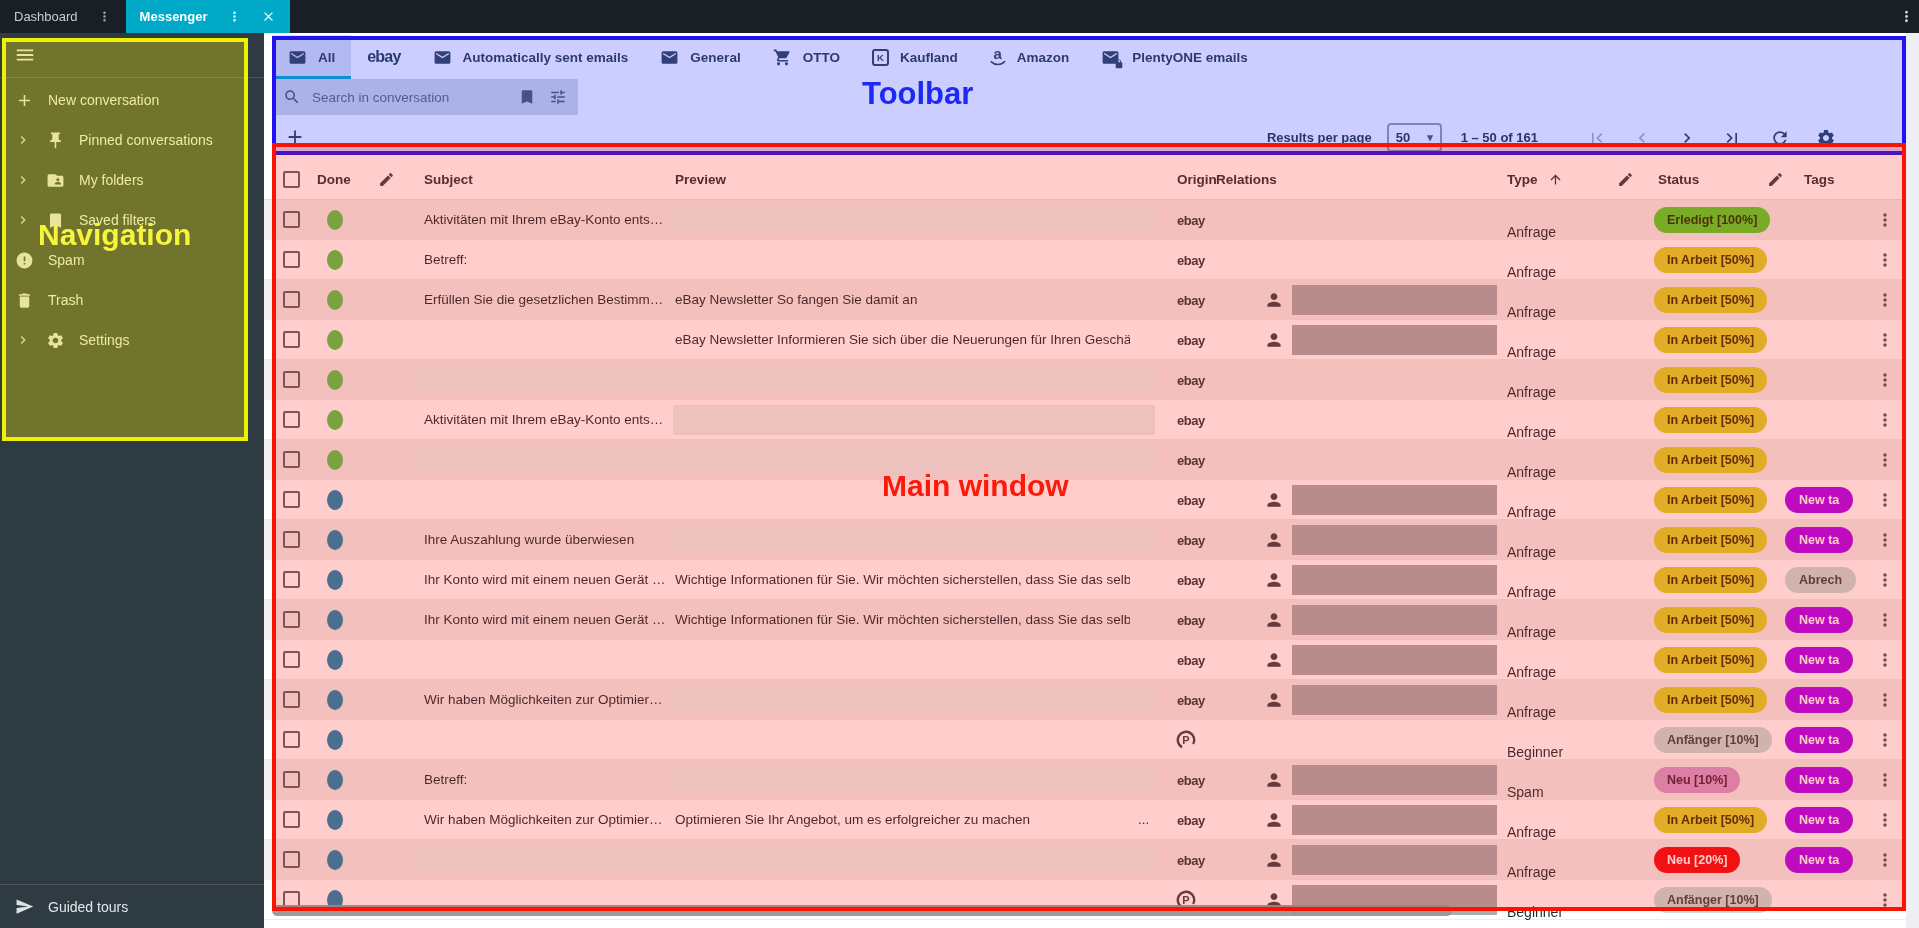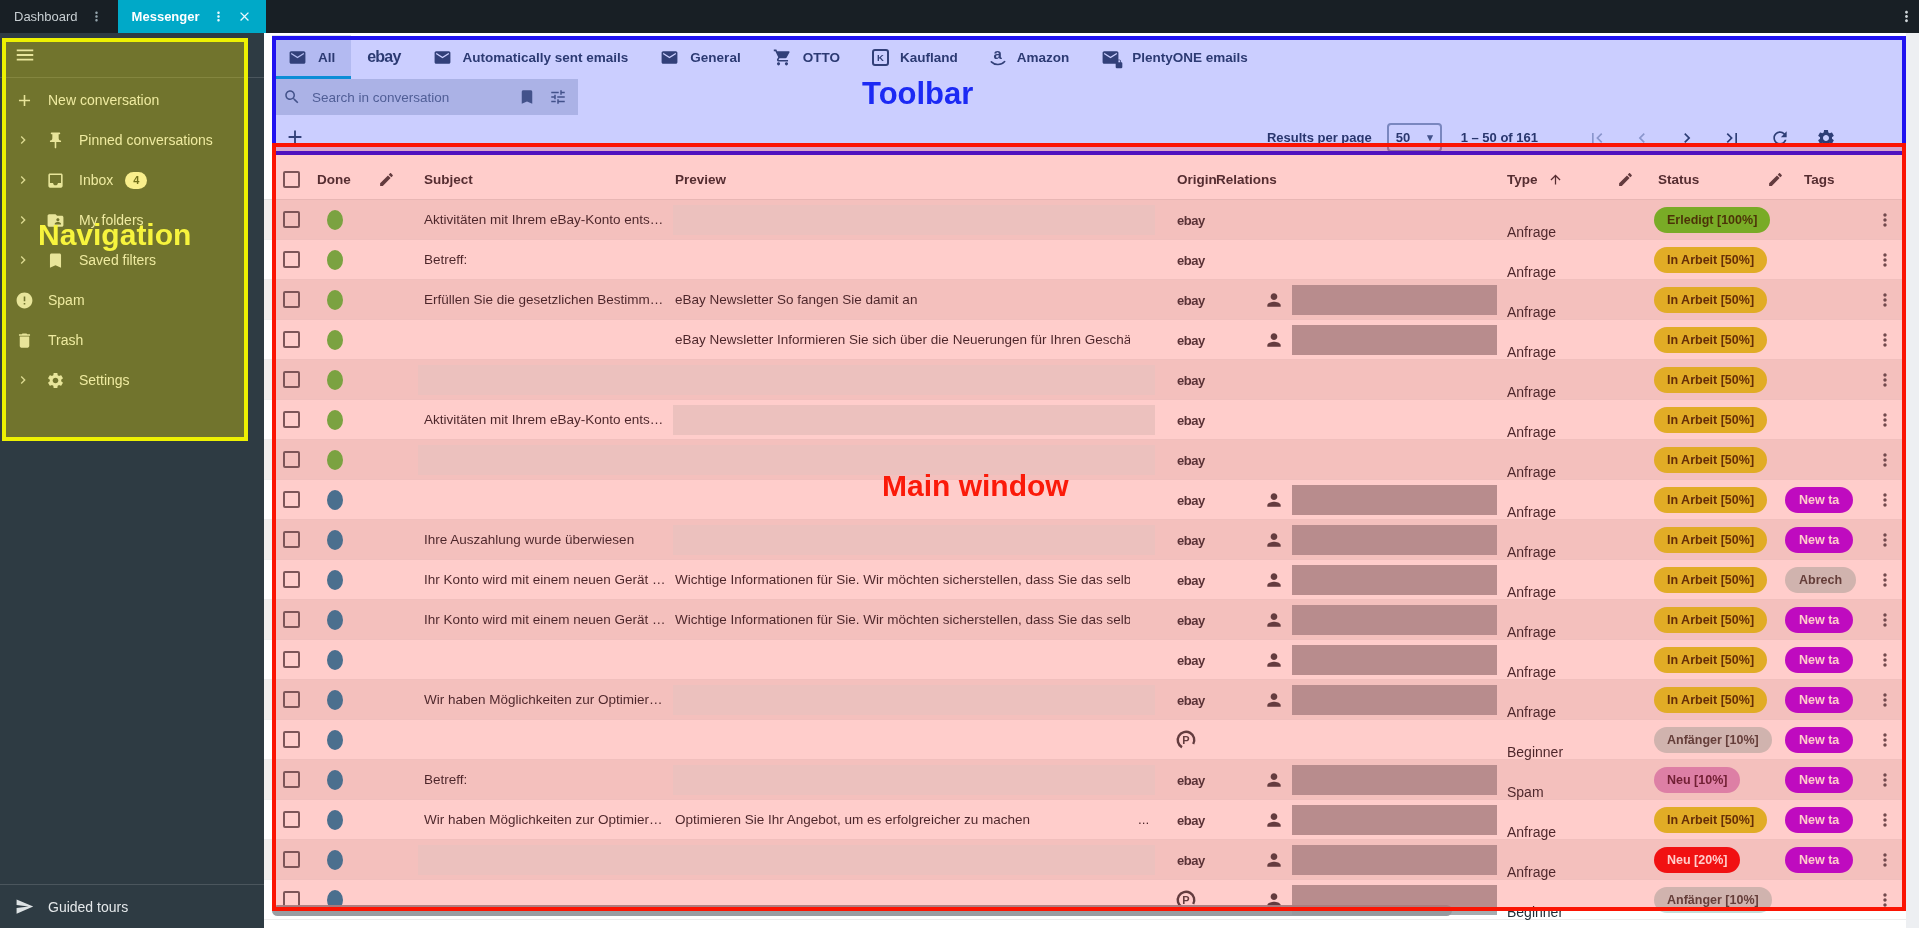--- a/index.html
+++ b/index.html
@@ -3,21 +3,21 @@
 <meta charset="utf-8">
 <style>
   * { margin:0; padding:0; box-sizing:border-box; }
   html,body { width:1919px; height:928px; overflow:hidden; background:#fff;
               font-family:"Liberation Sans", sans-serif; }
   .stage { position:relative; width:1919px; height:928px; background:#fff; overflow:hidden; }
 
   
   .topbar { position:absolute; left:0; top:0; width:1919px; height:33px; background:#181f25;
             display:flex; align-items:stretch; z-index:3; }
-  .tb-tab { display:flex; align-items:center; gap:11px; padding:0 14px; color:#c7ced2; font-size:13px; }
+  .tb-tab { display:flex; align-items:center; gap:19px; padding:0 14px; color:#c7ced2; font-size:13px; }
   .tb-tab .ic { width:15px; height:15px; fill:#93a3ab; }
   .tb-tab.active { background:#00a9c8; color:#fff; font-weight:bold; }
   .tb-tab.active .ic { fill:#eafafe; }
   .tb-right { margin-left:auto; display:flex; align-items:center; padding-right:4px; }
   .tb-right .ic { width:17px; height:17px; fill:#cfd6da; }
 
   
   .sidebar { position:absolute; left:0; top:33px; width:264px; height:895px; background:#2e3b43; z-index:1; }
   .sb-burger { position:absolute; left:14px; top:11px; width:22px; height:22px; fill:#dfe4e6; }
   .sb-div { position:absolute; left:0; top:44px; width:100%; height:1px; background:rgba(255,255,255,.14); }
@@ -169,30 +169,20 @@
           <svg class="sb-ico after-chev" viewBox="0 0 24 24">
             <path d="M16 9V4h1c.55 0 1-.45 1-1s-.45-1-1-1H7c-.55 0-1 .45-1 1s.45 1 1 1h1v5c0 1.66-1.34 3-3 3v2h5.97v7l1 1 1-1v-7H19v-2c-1.66 0-3-1.34-3-3z"></path>
           </svg>
           <span class="sb-label">Pinned conversations</span>
         </div>
         <div class="sb-item">
           <svg class="sb-chev" viewBox="0 0 24 24">
             <path d="M10 6L8.59 7.41 13.17 12l-4.58 4.59L10 18l6-6z"></path>
           </svg>
           <svg class="sb-ico after-chev" viewBox="0 0 24 24">
-            <path d="M19 3H5c-1.1 0-2 .9-2 2v14c0 1.1.9 2 2 2h14c1.1 0 2-.9 2-2V5c0-1.1-.9-2-2-2zm0 12h-4c0 1.66-1.35 3-3 3s-3-1.34-3-3H5V5h14v10z"></path>
-          </svg>
-          <span class="sb-label">Inbox</span>
-          <span class="sb-badge">4</span>
-        </div>
-        <div class="sb-item">
-          <svg class="sb-chev" viewBox="0 0 24 24">
-            <path d="M10 6L8.59 7.41 13.17 12l-4.58 4.59L10 18l6-6z"></path>
-          </svg>
-          <svg class="sb-ico after-chev" viewBox="0 0 24 24">
             <path d="M22 6h-8l-2-2H4c-1.1 0-2 .9-2 2v12c0 1.1.9 2 2 2h16c1.1 0 2-.9 2-2V8c0-1.1-.9-2-2-2zm-7 3c1.1 0 2 .9 2 2s-.9 2-2 2-2-.9-2-2 .9-2 2-2zm4 8h-8v-1c0-1.33 2.67-2 4-2s4 .67 4 2v1z"></path>
           </svg>
           <span class="sb-label">My folders</span>
         </div>
         <div class="sb-item">
           <svg class="sb-chev" viewBox="0 0 24 24">
             <path d="M10 6L8.59 7.41 13.17 12l-4.58 4.59L10 18l6-6z"></path>
           </svg>
           <svg class="sb-ico after-chev" viewBox="0 0 24 24">
             <path d="M17 3H7c-1.1 0-2 .9-2 2v16l7-3 7 3V5c0-1.1-.9-2-2-2z"></path>

